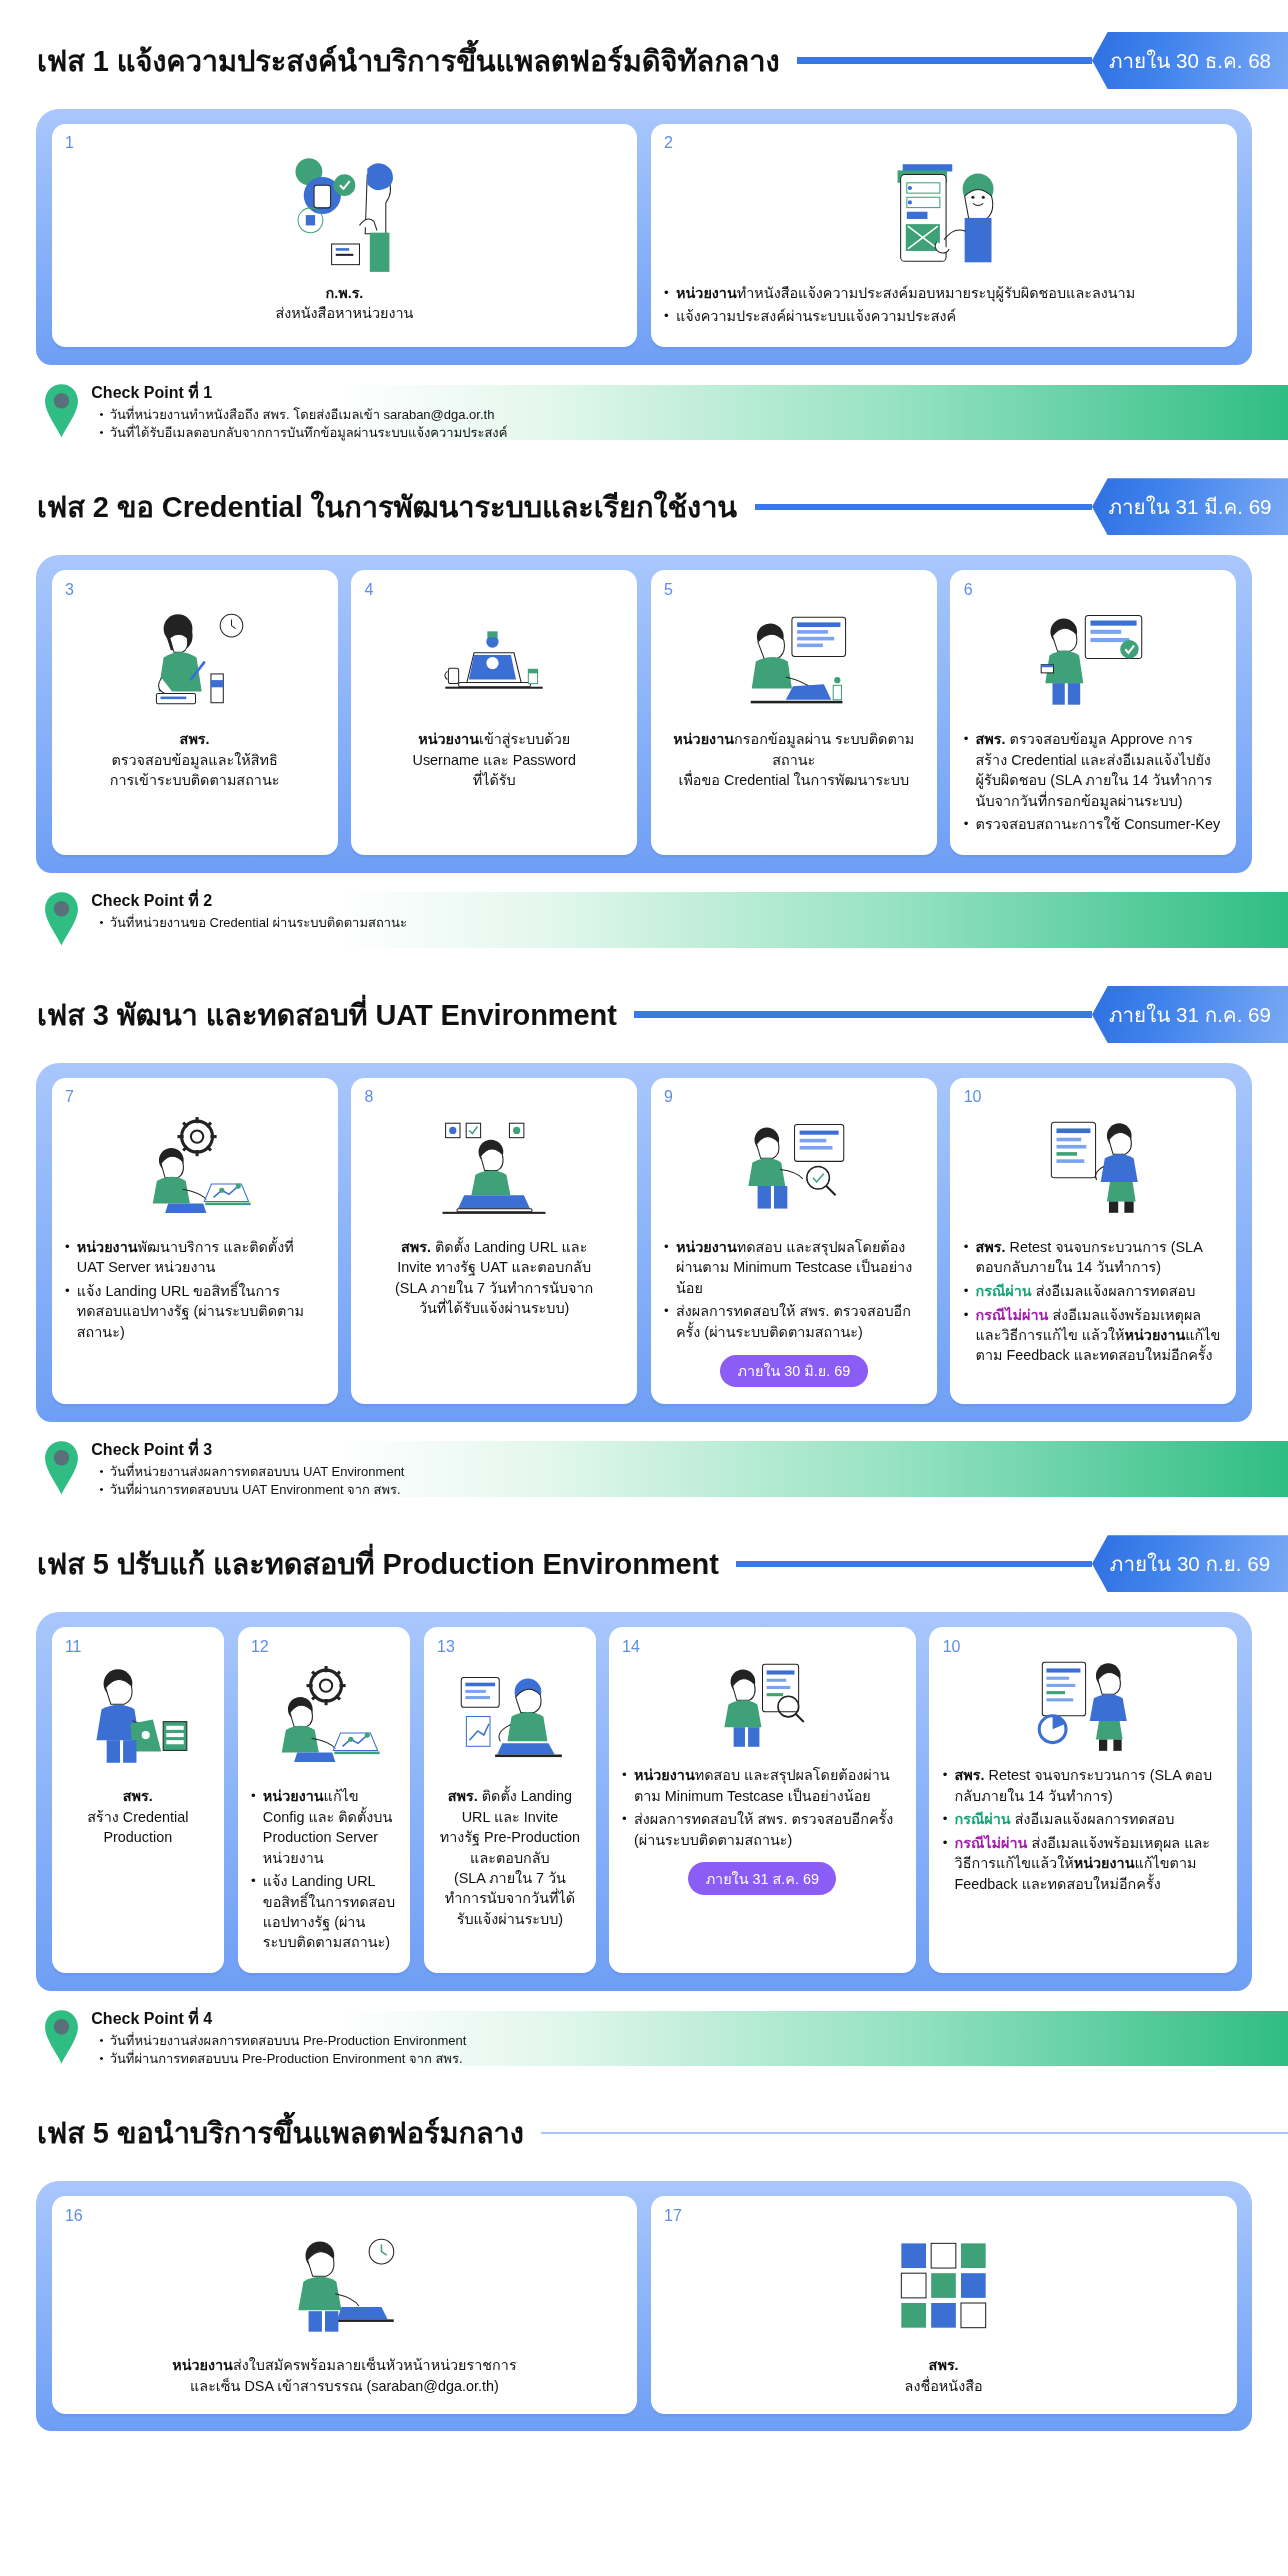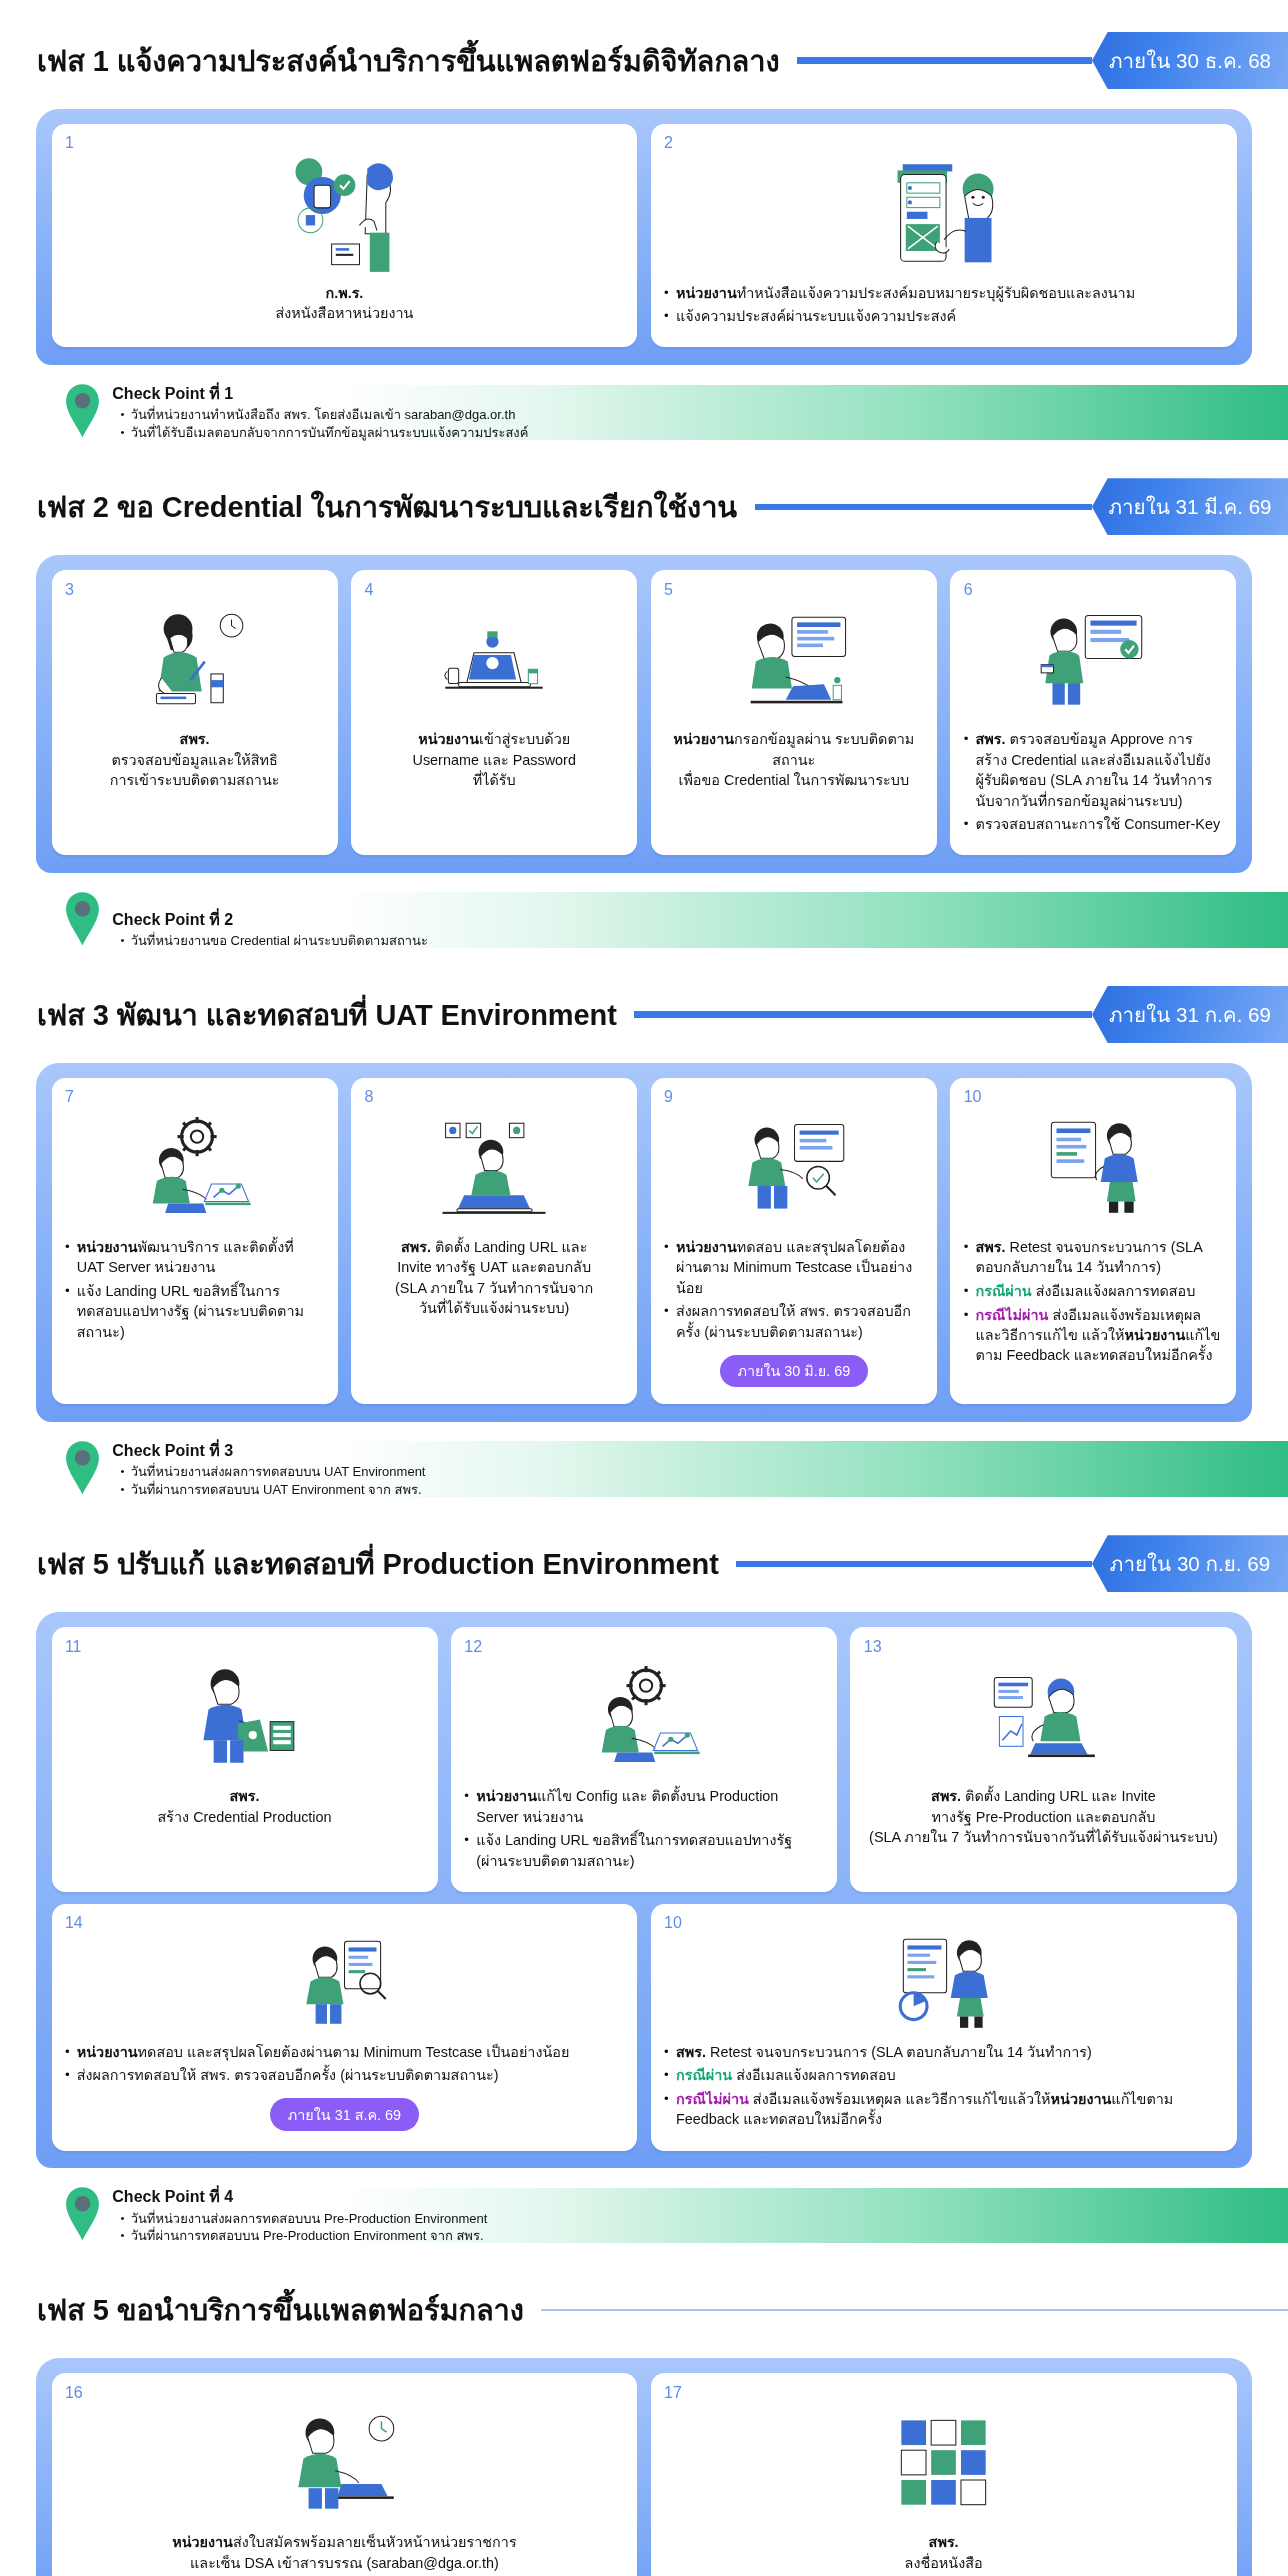--- a/index.html
+++ b/index.html
@@ -55,21 +55,21 @@
   
   .phase-body {
     margin: 0 36px;
     background: linear-gradient(180deg, #a9c7fb 0%, #8fb6f9 42%, #6e9ef5 100%);
     border-radius: 23px 23px 15.5px 15.5px;
     padding: 15.5px 15.5px 17.5px 15.5px;
     display: flex;
     gap: 13.4px;
     align-items: stretch;
   }
-  .phase-body.stacked { flex-direction: column; gap: 12.4px; }
+  .phase-body.stacked { flex-direction: row; gap: 12.4px; }
   .phase-row { display: flex; gap: 13.4px; align-items: stretch; }
 
   .card {
     background: #ffffff;
     border-radius: 13.4px;
     position: relative;
     padding: 14.4px 13.4px 17.5px 13.4px;
     display: flex;
     flex-direction: column;
     box-shadow: 0 2.6px 0 rgba(40,90,180,0.10);
@@ -126,21 +126,21 @@
     margin: 13.4px 0 0 0;
     height: 68px;
     display: flex;
     align-items: center;
   }
   .cp-bar {
     position: absolute;
     left: 340px; right: 0; top: 6.2px; bottom: 6.2px;
     background: linear-gradient(90deg, #ffffff 0%, #e3f7ee 22%, #8fe0bd 62%, #2fbd84 100%);
   }
-  .cp-inner { position: relative; display: flex; align-items: flex-end; gap: 11.3px; padding-left: 32px; z-index: 2; margin-left: 32px; }
+  .cp-inner { position: relative; display: flex; align-items: flex-start; gap: 11.3px; padding-left: 43px; z-index: 2; }
   .cp-pin { flex: 0 0 auto; }
   .cp-texts { line-height: 1.38; }
   .cp-title { font-size: 16px; font-weight: 700; margin-bottom: 1.5px; }
   .cp-line { font-size: 13px; display: flex; gap: 6.2px; align-items: flex-start; padding-left: 8.2px; }
   .cp-line .dot { font-size: 11.3px; line-height: 1.45; }
 </style>
 </head>
 <body>
 
 <div class="page" id="page">

